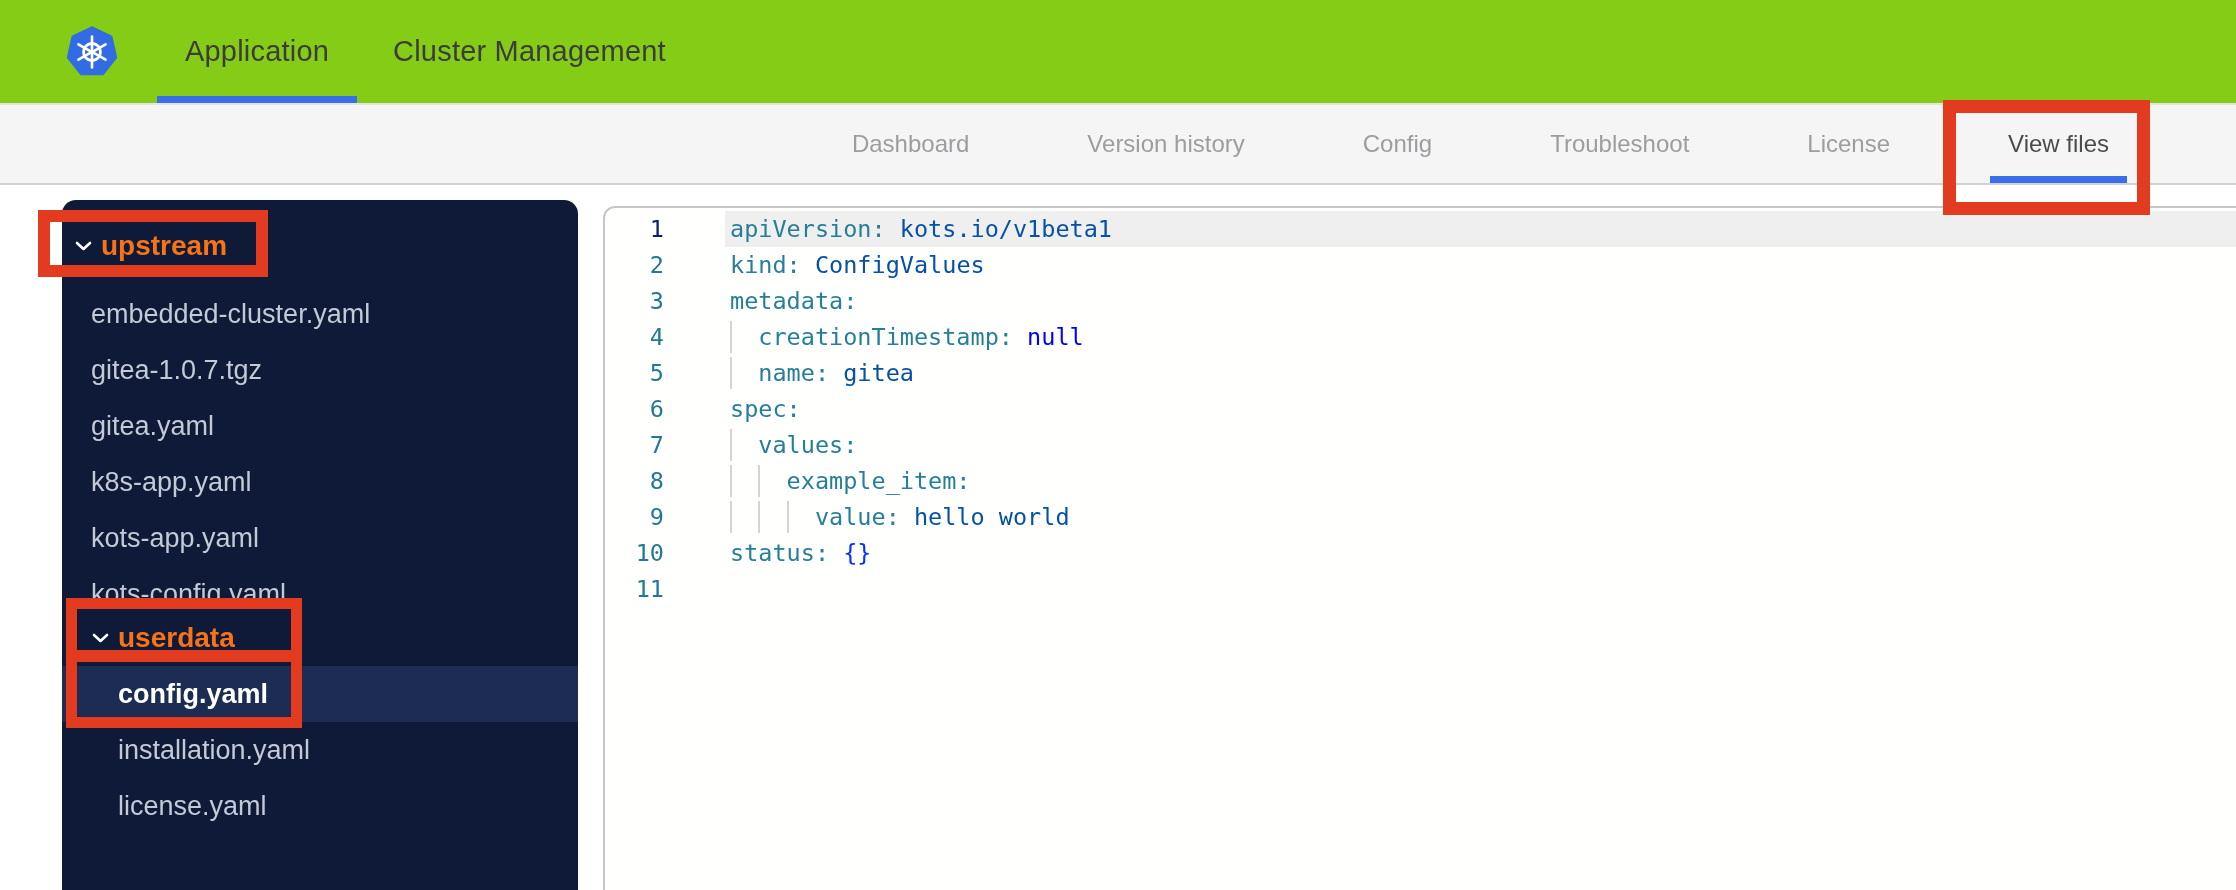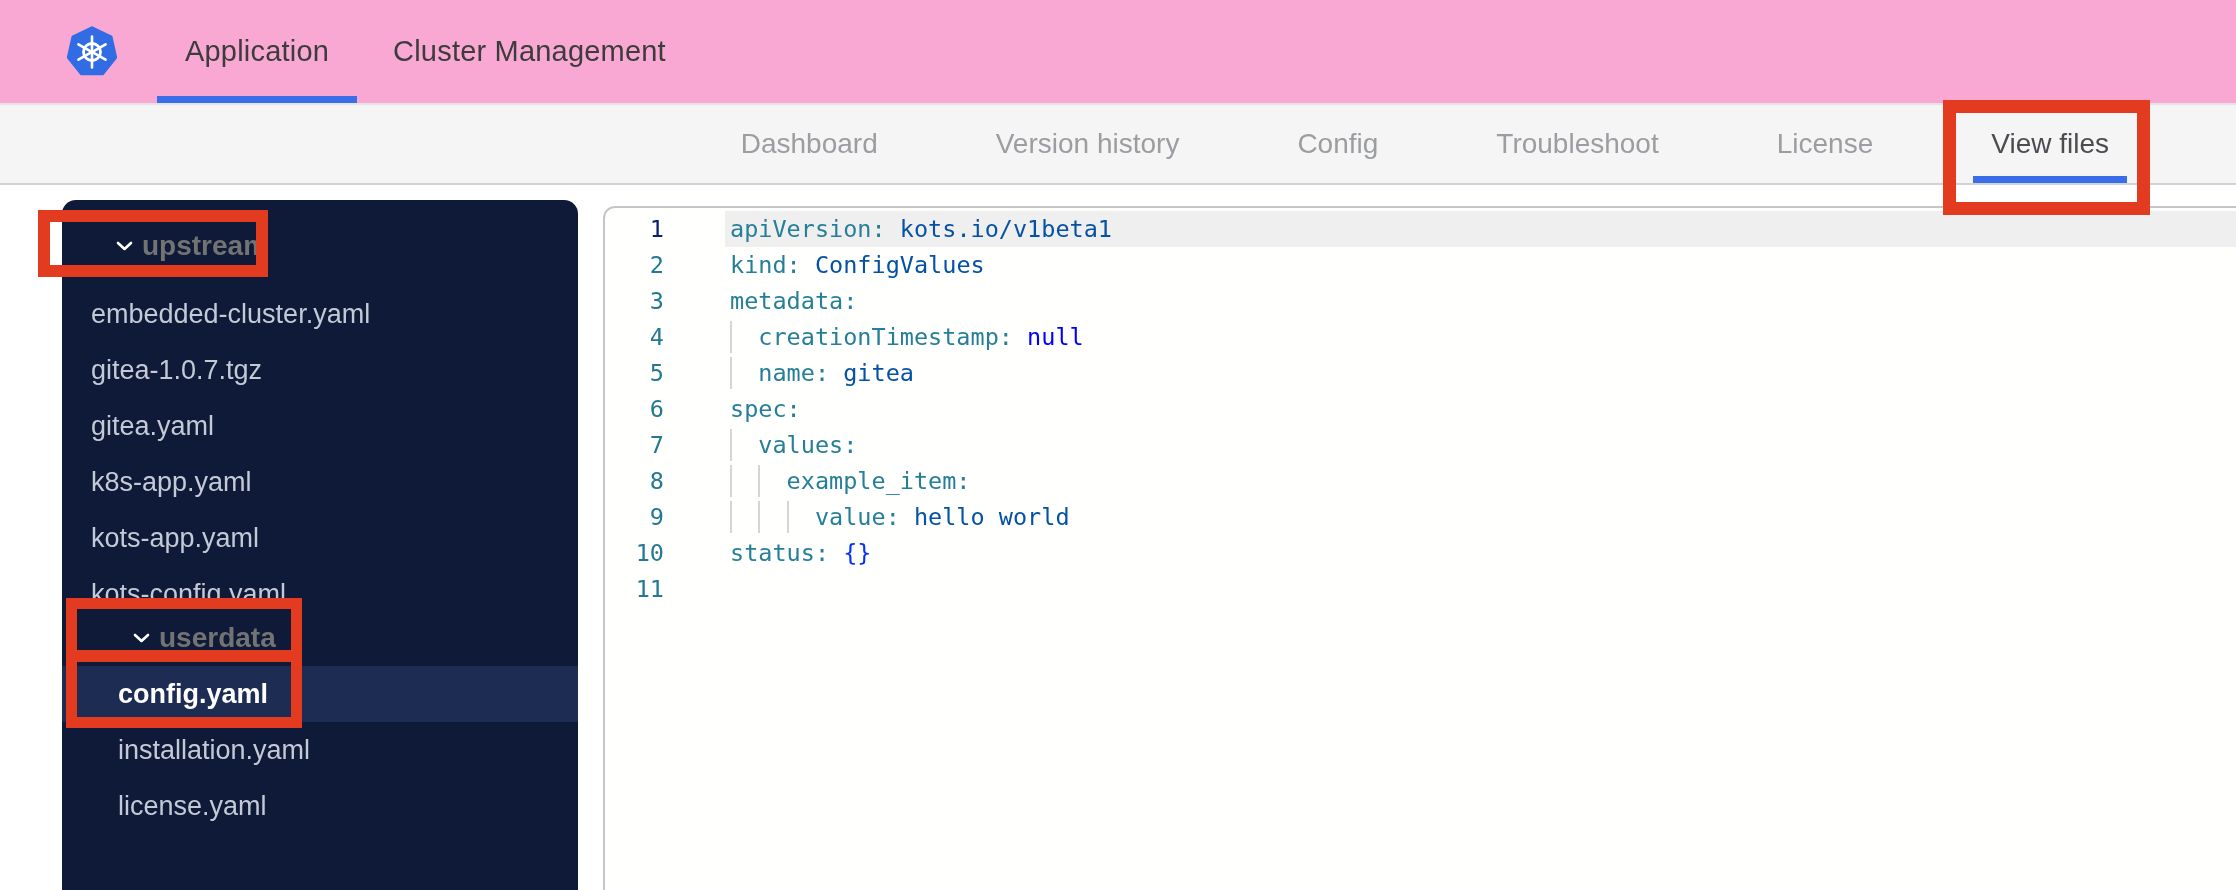--- a/index.html
+++ b/index.html
@@ -6,51 +6,51 @@
   html,body { width:2236px; height:890px; overflow:hidden; background:#fff;
               font-family:"Liberation Sans", sans-serif; }
   .app { position:relative; width:2236px; height:890px; background:#fff; }
 
   
   .top-rule { position:absolute; left:0; top:9px; width:100%; height:2px;
               background:#d2d2d2; }
 
   
   .header { position:absolute; left:0; top:0; width:100%; height:105px;
-            background:#f9a8d4; border-bottom:2px solid #e4e4e6;text-align:right; }
+            background:#84cc16; border-bottom:2px solid #e4e4e6;text-align:right; }
   .k8s-logo { position:absolute; left:66px; top:26px; width:52px; height:52px; }
   .header-tabs { position:absolute; left:157px; top:0; height:103px;
                  display:flex; gap:8px; }
   .header-tab { height:103px; padding:0 28px; display:flex; align-items:center;
                 font-size:29px; color:#3c3c3c; letter-spacing:0.2px;
                 border-bottom:7px solid transparent; padding-top:7px; cursor:pointer; }
   .header-tab.active { border-bottom-color:#3a6de8; }
 
   
   .subnav { position:absolute; left:0; top:105px; width:100%; height:80px;
             background:#f5f5f6; border-bottom:2px solid #d2d2d4; }
   .subnav-tabs { height:100%; display:flex; justify-content:flex-end;
                  align-items:stretch; gap:82px; padding-right:109px; }
   .subnav-tab { position:relative; display:flex; align-items:center;
-                padding:0 18px; font-size:28px; color:#9b9da1; cursor:pointer; }
+                padding:0 18px; font-size:24px; color:#9b9da1; cursor:pointer; }
   .subnav-tab.active { color:#4a4c50; }
   .subnav-tab.active::after { content:""; position:absolute; left:0; right:0;
                 bottom:0; height:7px; background:#3a6de8; }
 
   
   .content { position:absolute; left:0; top:185px; width:100%; bottom:0; background:#fff; }
 
   
   .file-tree { position:absolute; left:62px; top:15px; width:516px; bottom:-12px;
                background:#0e1a38; border-radius:14px 14px 0 0; padding-top:18px;
                overflow:hidden; }
   .tree-row { height:56px; display:flex; align-items:center; cursor:pointer;
               color:#c3cad6; font-size:27px; }
   .tree-row .chev { width:17px; height:10px; margin-right:9px; flex:none; display:flex; }
-  .tree-row.folder { font-weight:700; color:#737373; font-size:28px;margin-left:41px; }
+  .tree-row.folder { font-weight:700; color:#f97316; font-size:28px; }
   .tree-row.folder.lvl0 { padding-left:13px; }
   .tree-row.folder.lvl1 { padding-left:30px; }
   .tree-row.file.lvl1 { padding-left:29px;align-items:flex-end; }
   .tree-row.file.lvl2 { padding-left:56px; }
   .tree-row.selected { background:#1c2c52; color:#ffffff; font-weight:700; }
 
   
   .editor-panel { position:absolute; left:603px; top:21px; right:-20px; bottom:-20px;
                   background:#fffffe; border:2px solid #c3c7cb; border-radius:12px;
                   padding-top:3px; overflow:hidden; }

